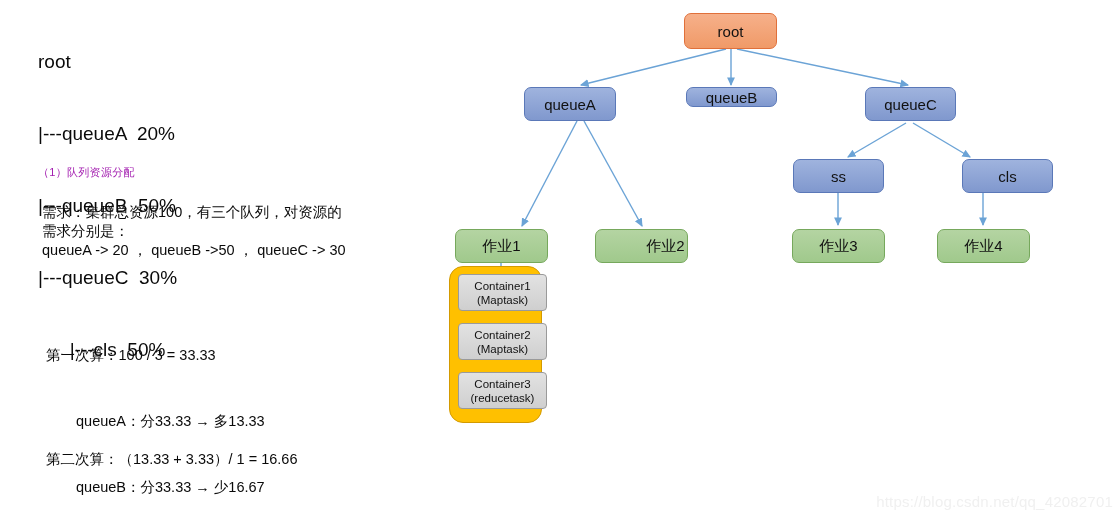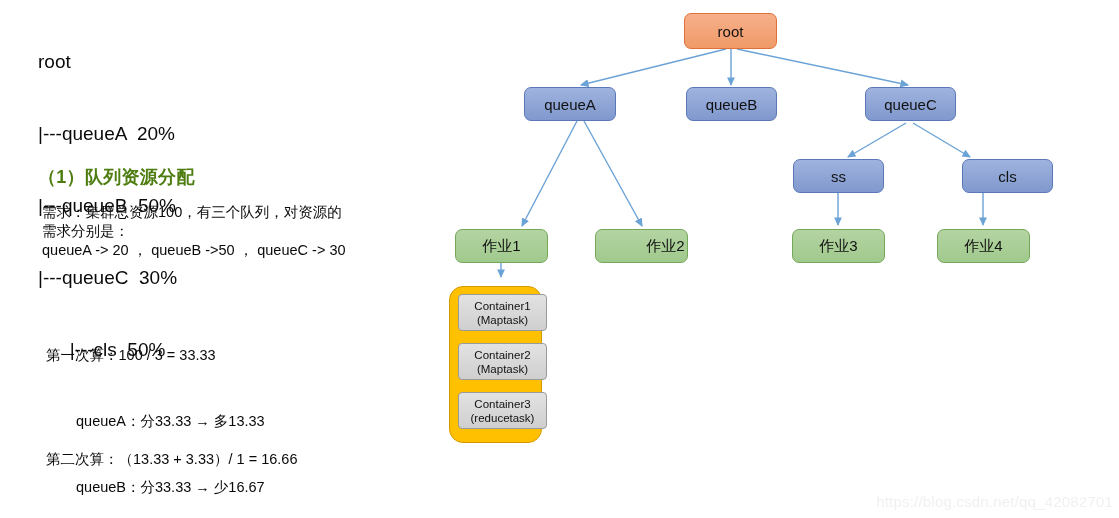--- a/index.html
+++ b/index.html
@@ -32,24 +32,24 @@
     line-height: 24px;
     white-space: pre;
     color: #0a0a0a;
   }
   .tree-text div { white-space: pre; }
 
   .section-title {
     position: absolute;
     left: 38px;
     top: 165px;
-    font-size: 18px;
-    font-weight: bold;
+    font-size: 11px;
+    font-weight: normal;
     letter-spacing: 0.3px;
-    color: #4d7c0f;
+    color: #a21caf;
   }
 
   .para {
     position: absolute;
     left: 42px;
     font-size: 14.5px;
     line-height: 19px;
     color: #0a0a0a;
     white-space: pre;
   }
@@ -200,21 +200,21 @@
     </g>
   </svg>
 
   <div class="node root-node" style="left:244px; top:13px; width:93px; height:36px;">
     <span>root</span>
   </div>
 
   <div class="node queue-node" style="left:84px; top:87px; width:92px; height:34px;">
     <span>queueA</span>
   </div>
-  <div class="node queue-node" style="left:246px; top:87px; width:91px; height:34px;">
+  <div class="node queue-node" style="left:246px; top:87px; width:91px; height:20px;">
     <span>queueB</span>
   </div>
   <div class="node queue-node" style="left:353px; top:159px; width:91px; height:34px;">
     <span>ss</span>
   </div>
 
   <div class="node queue-node" style="left:425px; top:87px; width:91px; height:34px;">
     <span>queueC</span>
   </div>
   <div class="node queue-node" style="left:498px; top:159px; width:91px; height:34px;margin-left:24px;">
@@ -227,21 +227,21 @@
   <div class="node job-node" style="left:155px; top:229px; width:93px; height:34px;padding-left:48px;">
     <span>作业2</span>
   </div>
   <div class="node job-node" style="left:352px; top:229px; width:93px; height:34px;">
     <span>作业3</span>
   </div>
   <div class="node job-node" style="left:497px; top:229px; width:93px; height:34px;">
     <span>作业4</span>
   </div>
 
-  <div class="container-group" style="left:9px; top:286px; width:93px; height:157px;">
+  <div class="container-group" style="left:9px; top:266px; width:93px; height:157px;">
 
     <div class="container-box" style="left:8px; top:7px; width:89px; height:37px;">
       <span>Container1</span>
       <span>(Maptask)</span>
     </div>
 
     <div class="container-box" style="left:8px; top:56px; width:89px; height:37px;">
       <span>Container2</span>
       <span>(Maptask)</span>
     </div>

